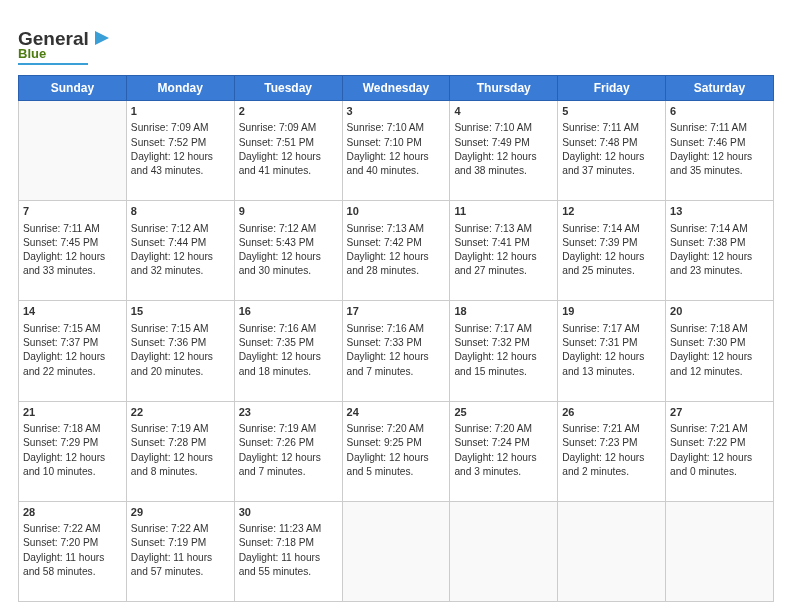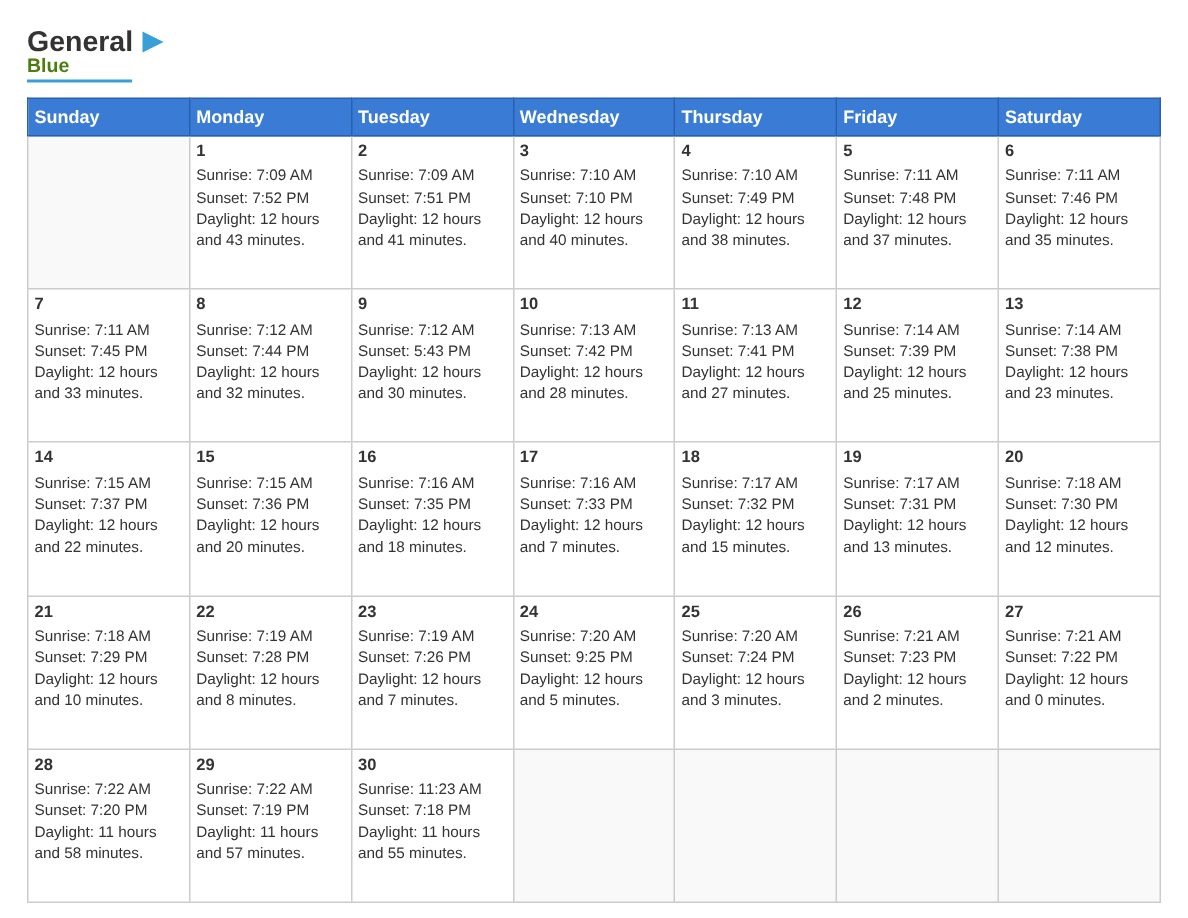--- a/index.html
+++ b/index.html
@@ -6,21 +6,21 @@
     body {
       font-family: Arial, sans-serif;
       background: #fff;
       width: 792px;
       height: 612px;
       overflow: hidden;
     }
     .page {
       width: 792px;
       height: 612px;
-      padding: 18px 18px 10px 18px;
+      padding: 28px 18px 10px 18px;
       display: flex;
       flex-direction: column;
     }
     .header {
       display: flex;
       justify-content: space-between;
       align-items: flex-start;
       margin-bottom: 10px;
     }
     .logo {
@@ -51,21 +51,21 @@
     .calendar {
       width: 100%;
       border-collapse: collapse;
       flex: 1;
       font-size: 10.5px;
     }
     .calendar thead th {
       background: #3a7bd5;
       color: #fff;
       padding: 5px 4px;
-      text-align: left;
+      text-align: center;
       font-size: 12px;
       font-weight: bold;
       border: 1px solid #2a60b0;
     }
     .calendar tbody td {
       border: 1px solid #ccc;
       vertical-align: top;
       padding: 3px 4px;
       width: calc(100% / 7);
       min-height: 80px;

